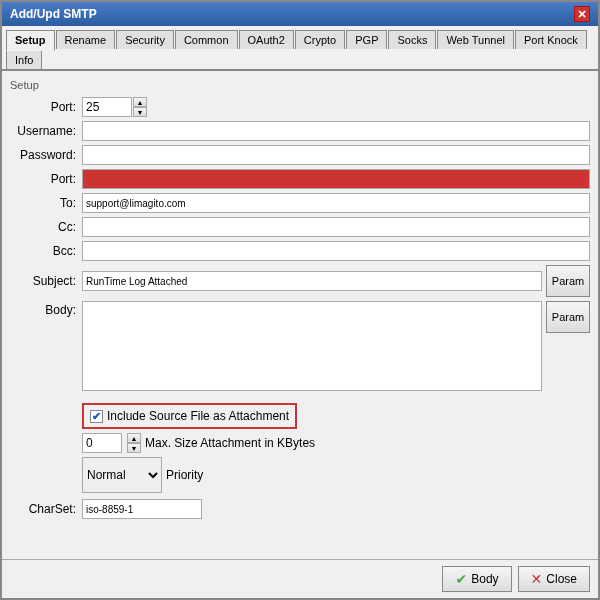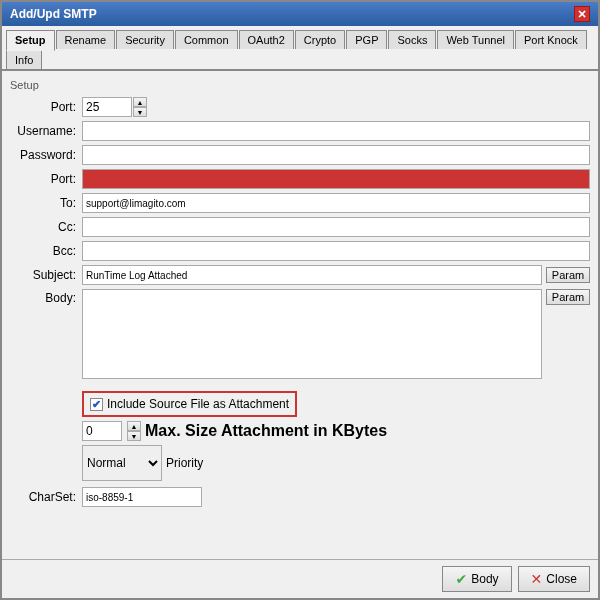--- a/index.html
+++ b/index.html
@@ -12,35 +12,35 @@
     .tab { padding: 3px 8px; border: 1px solid #888; border-bottom: none; background: #e0e0e0; cursor: pointer; color: #000; font-size: 11px; }
     .tab.active { background: #f0f0f0; border-bottom: 1px solid #f0f0f0; font-weight: bold; z-index: 1; margin-bottom: -2px; }
     .content { flex: 1; padding: 8px; overflow: auto; }
     .section-label { color: #555; margin-bottom: 6px; font-size: 11px; }
     .form-row { display: flex; align-items: center; margin-bottom: 4px; }
     .form-label { width: 72px; text-align: right; padding-right: 6px; color: #000; flex-shrink: 0; font-size: 12px; }
     .form-input { flex: 1; height: 20px; border: 1px solid #aaa; padding: 1px 3px; font-size: 10px; background: white; }
     .form-input.red-bg { background: #cc3333; }
     .form-input.with-btn { flex: 1; }
     .input-group { display: flex; flex: 1; align-items: center; gap: 2px; }
-    .param-btn { width: 44px; height: 16px; border: 1px solid #888; background: linear-gradient(to bottom, #f5f5f5, #ddd); cursor: pointer; font-size: 11px; flex-shrink: 0; margin-left: 2px; }
+    .param-btn { width: 44px; height: 32px; border: 1px solid #888; background: linear-gradient(to bottom, #f5f5f5, #ddd); cursor: pointer; font-size: 11px; flex-shrink: 0; margin-left: 2px; }
     .port-input { width: 50px; height: 20px; border: 1px solid #aaa; padding: 1px 3px; }
     .spinner-wrap { display: flex; align-items: center; }
     .spinner-arrows { display: flex; flex-direction: column; margin-left: 1px; }
     .spinner-arrow { width: 14px; height: 10px; border: 1px solid #aaa; background: linear-gradient(to bottom, #f5f5f5, #ddd); display: flex; align-items: center; justify-content: center; cursor: pointer; font-size: 7px; line-height: 1; }
     .body-textarea { flex: 1; height: 90px; border: 1px solid #aaa; padding: 2px; font-size: 12px; resize: none; }
     .body-row { display: flex; align-items: flex-start; margin-bottom: 4px; }
     .body-label { width: 72px; text-align: right; padding-right: 6px; padding-top: 2px; flex-shrink: 0; }
     .body-right { display: flex; flex: 1; flex-direction: column; gap: 2px; }
     .attachment-section { margin: 8px 0 4px 72px; border: 2px solid #cc3333; padding: 4px 6px; display: inline-flex; align-items: center; gap: 4px; }
     .checkbox { width: 13px; height: 13px; border: 1px solid #888; background: white; display: flex; align-items: center; justify-content: center; flex-shrink: 0; }
     .checkbox-check { color: #2255cc; font-size: 11px; font-weight: bold; }
     .size-row { display: flex; align-items: center; margin-left: 72px; margin-bottom: 4px; gap: 4px; }
     .size-input { width: 40px; height: 20px; border: 1px solid #aaa; padding: 1px 3px; }
-    .size-label { font-size: 16px; font-weight: bold; }
+    .size-label { font-size: 12px; }
     .priority-row { display: flex; align-items: center; margin-left: 72px; margin-bottom: 6px; gap: 4px; }
     .priority-select { width: 80px; height: 36px; border: 1px solid #aaa; font-size: 12px; }
     .priority-label { font-size: 12px; }
     .footer { display: flex; justify-content: flex-end; gap: 6px; padding: 6px 8px; border-top: 1px solid #aaa; background: #f0f0f0; }
     .footer-btn { height: 26px; padding: 2px 12px; border: 1px solid #888; background: linear-gradient(to bottom, #f5f5f5, #ddd); cursor: pointer; display: flex; align-items: center; gap: 4px; font-size: 12px; }
     .save-icon { color: #44aa44; font-size: 14px; }
     .close-icon { color: #cc3333; font-size: 14px; }
   </style>
 </head>
 <body>

